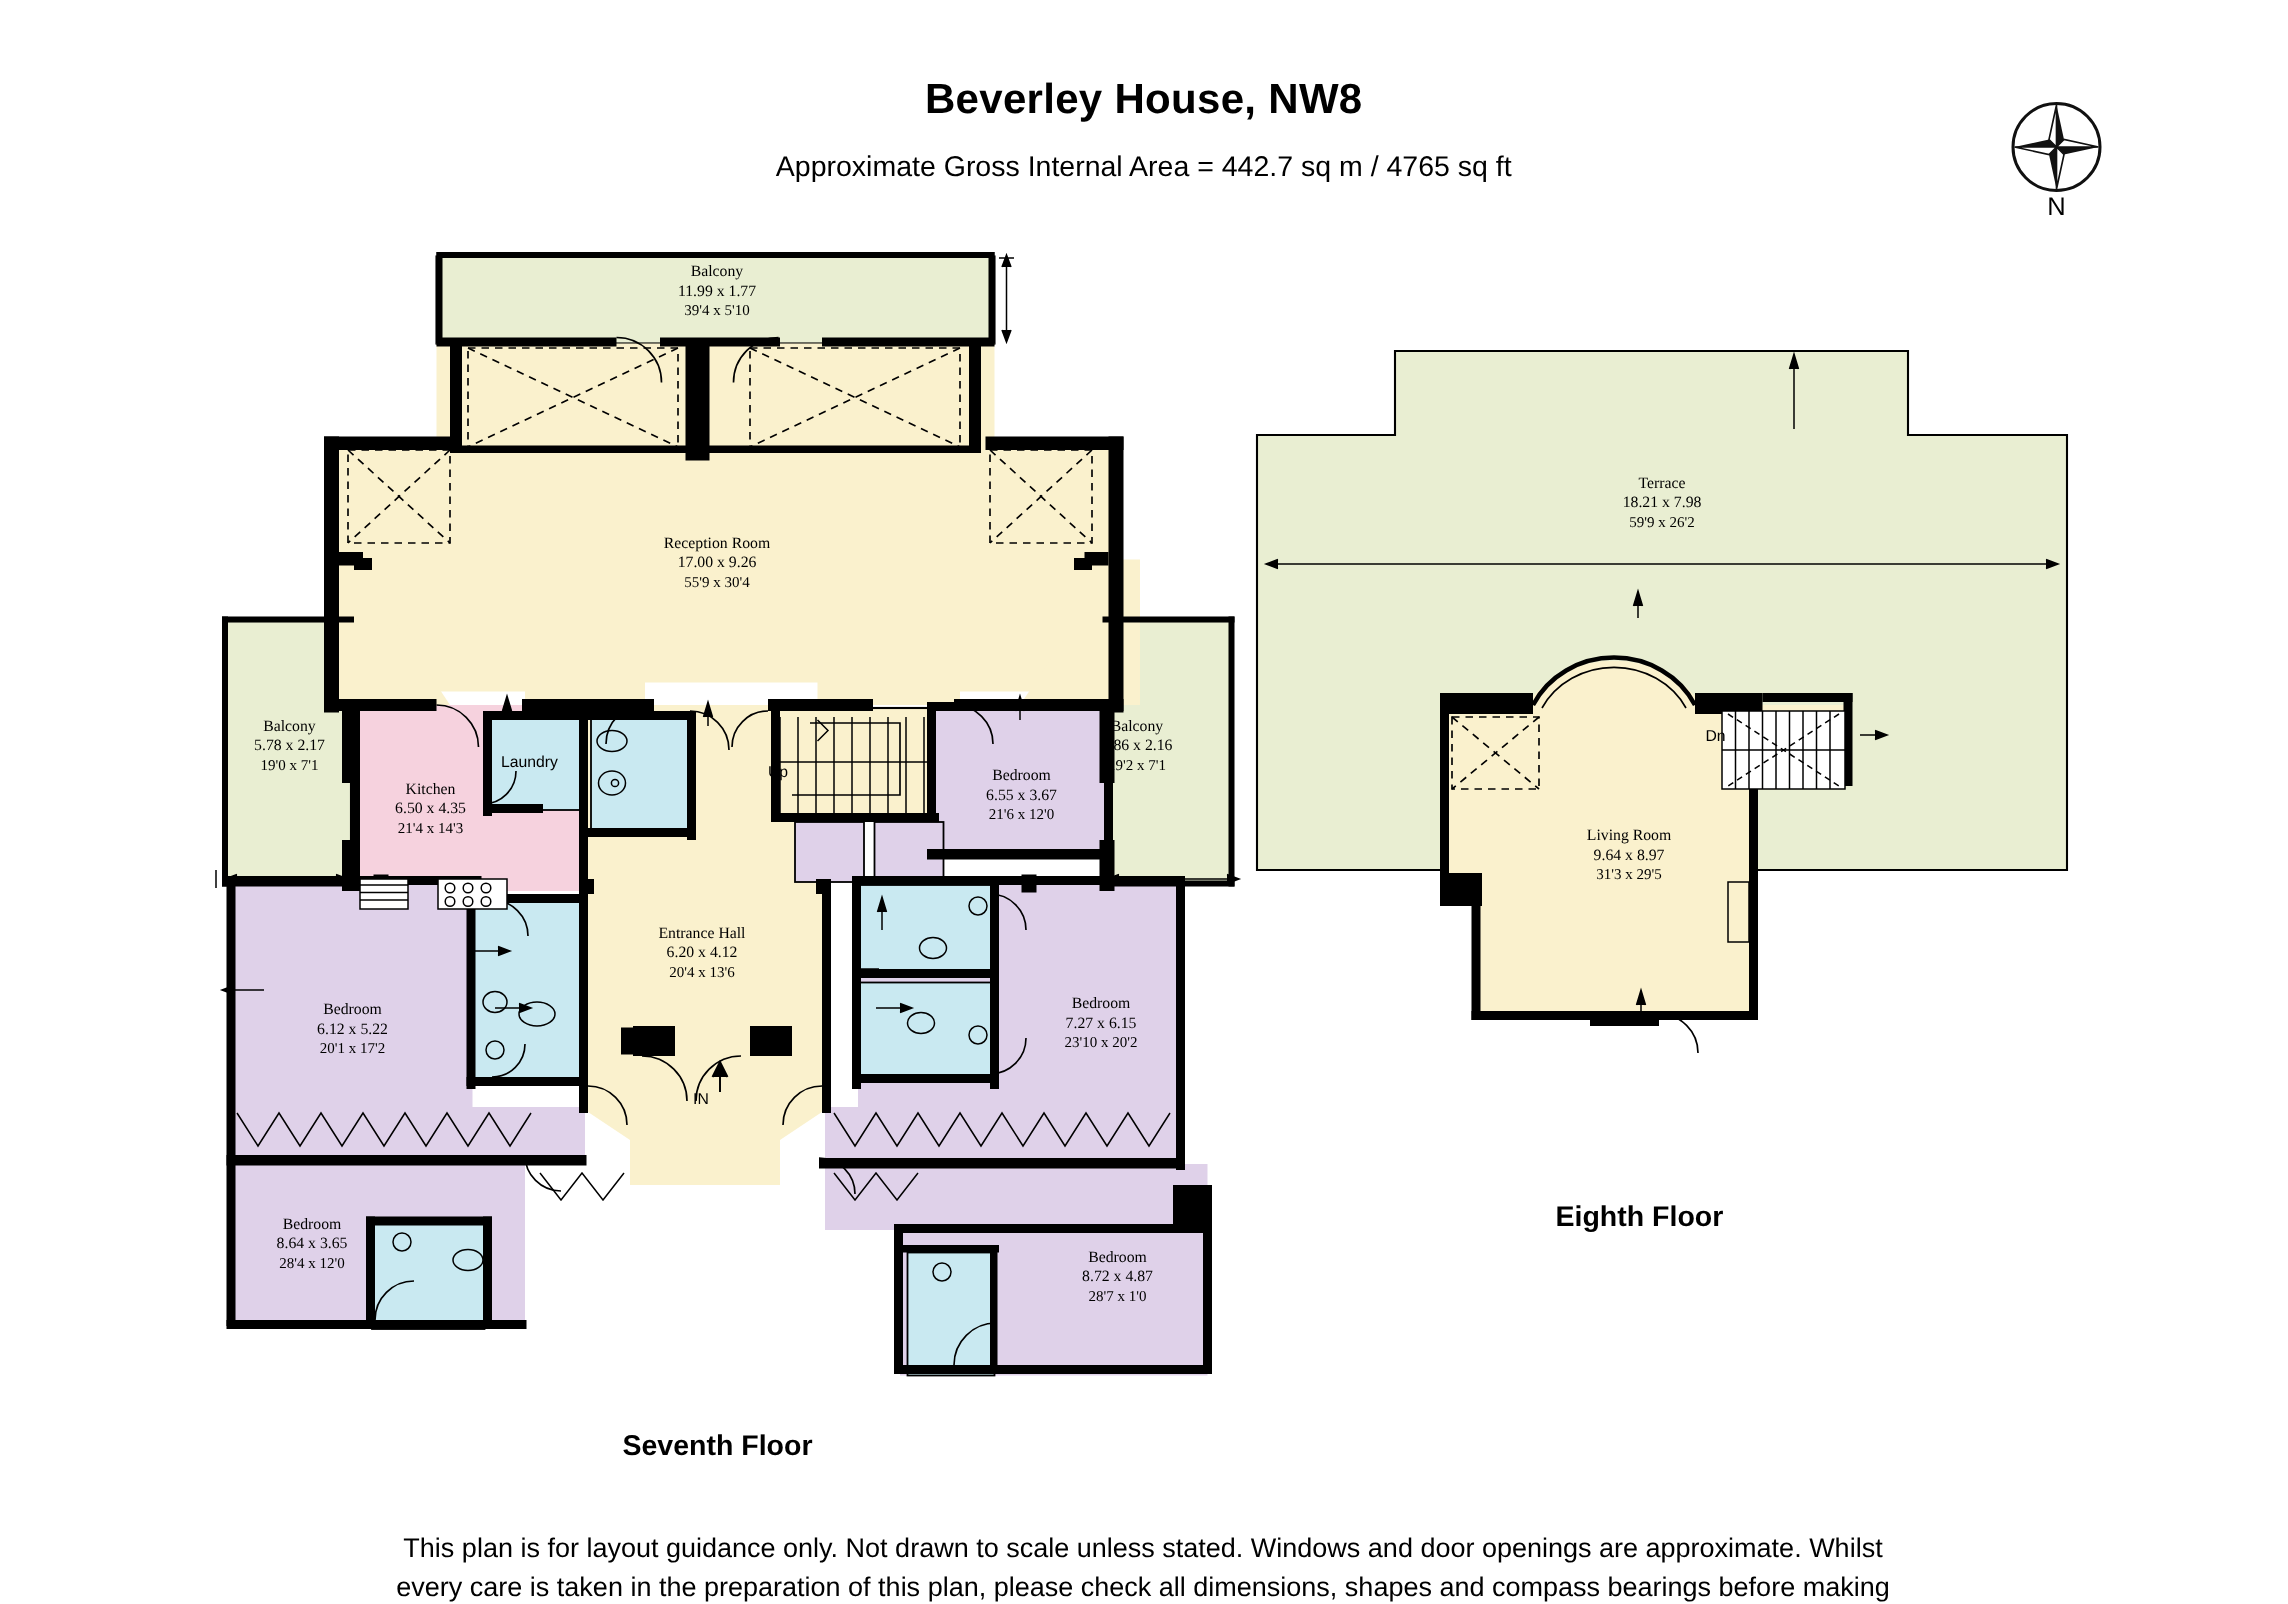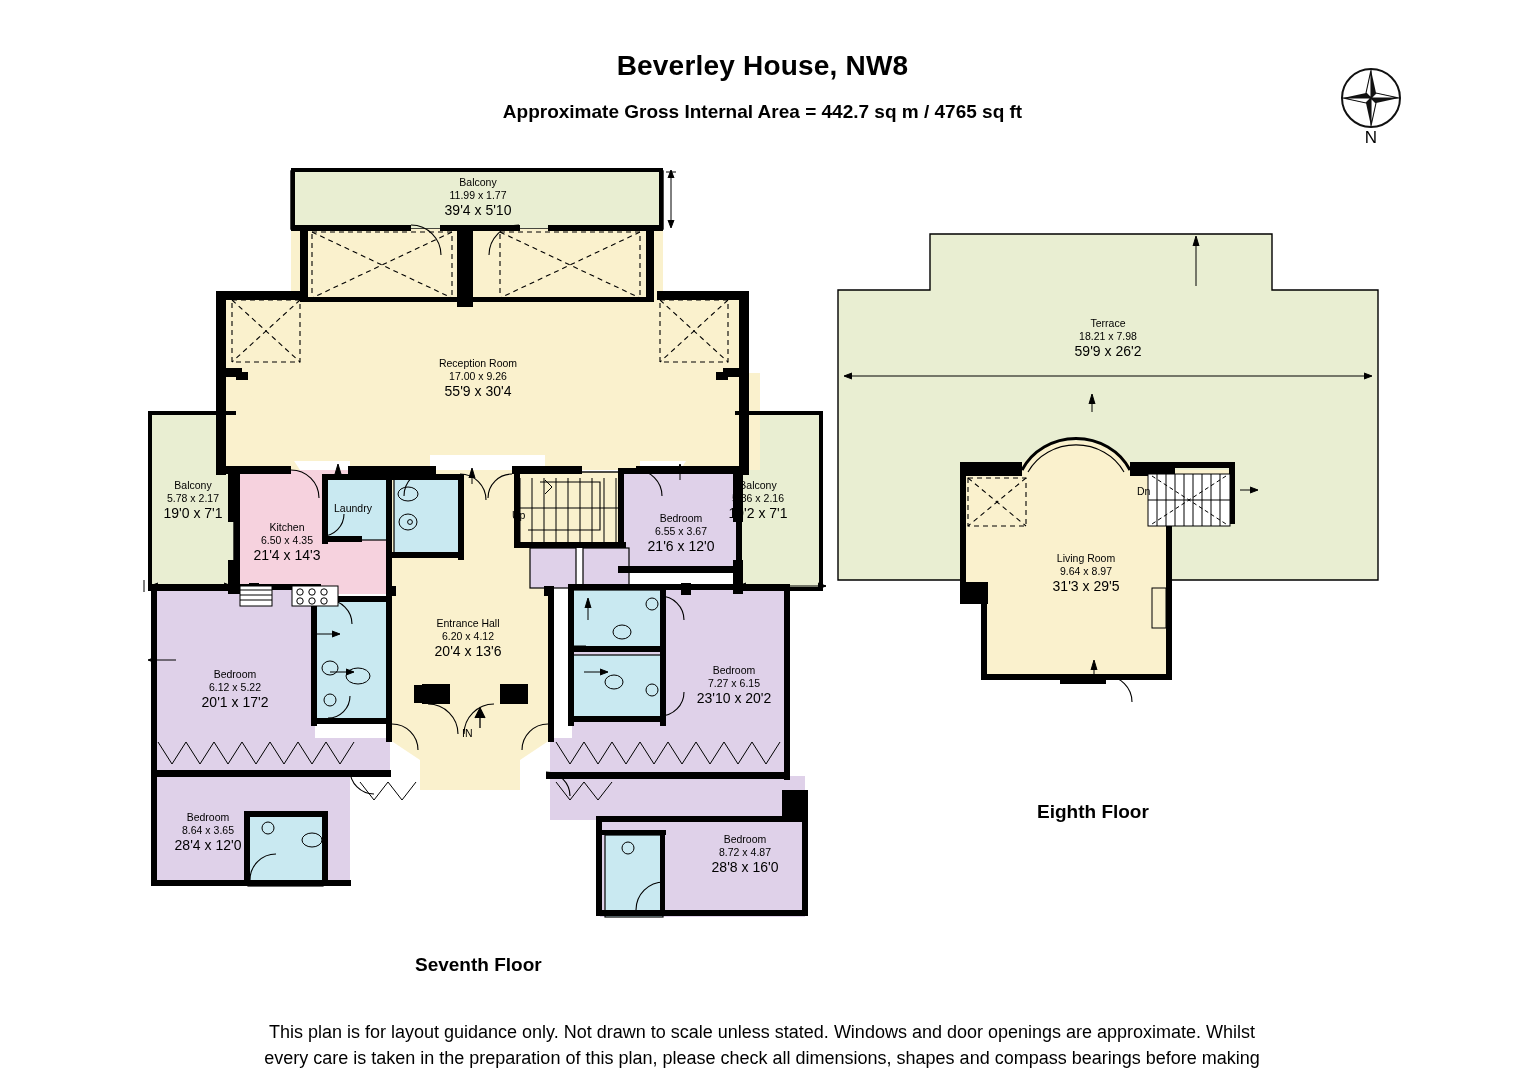--- a/index.html
+++ b/index.html
@@ -29,21 +29,21 @@
     font-size: 28px;
     font-weight: bold;
     letter-spacing: 0.2px;
   }
   #plan-area {
     position: absolute;
     left: 0; top: 101px;
     width: 1525px;
     text-align: center;
     font-size: 19px;
-    font-weight: bold;
+    font-weight: normal;
   }
 
   
   #compass {
     position: absolute;
     left: 1339px; top: 66px;
     width: 74px; height: 88px;
   }
   #compass .rose { position: absolute; left: 0; top: 0; }
   #compass .nlabel {
@@ -77,24 +77,25 @@
   
   .plan-svg { position: absolute; left: 0; top: 0; }
 
   
   .room-label {
     position: absolute;
     text-align: center;
     line-height: 1.22;
     white-space: nowrap;
     pointer-events: none;
+    font-family: Liberation Serif, serif;
   }
   .room-label .rl-name { font-size: 10.5px; }
   .room-label .rl-m    { font-size: 10.5px; }
-  .room-label .rl-ft   { font-size: 14px; }
+  .room-label .rl-ft   { font-size: 10px; }
 
   .tiny-label {
     position: absolute;
     font-size: 10.5px;
     white-space: nowrap;
   }
   .in-label {
     position: absolute;
     font-size: 10.5px;
     text-align: left;
@@ -526,21 +527,21 @@
 
   <div class="room-label" style="left:150px; top:811px; width:116px;">
     <div class="rl-name">Bedroom</div>
     <div class="rl-m">8.64 x 3.65</div>
     <div class="rl-ft">28'4 x 12'0</div>
   </div>
 
   <div class="room-label" style="left:687px; top:833px; width:116px;">
     <div class="rl-name">Bedroom</div>
     <div class="rl-m">8.72 x 4.87</div>
-    <div class="rl-ft">28'8 x 16'0</div>
+    <div class="rl-ft">28'7 x 1'0</div>
   </div>
 
   <div class="tiny-label" style="left:512px; top:509px;">Up</div>
 
   <div class="in-label" style="left:462px; top:727px; width:36px;">IN</div>
 
   <div class="room-label" style="left:1050px; top:317px; width:116px;">
     <div class="rl-name">Terrace</div>
     <div class="rl-m">18.21 x 7.98</div>
     <div class="rl-ft">59'9 x 26'2</div>

